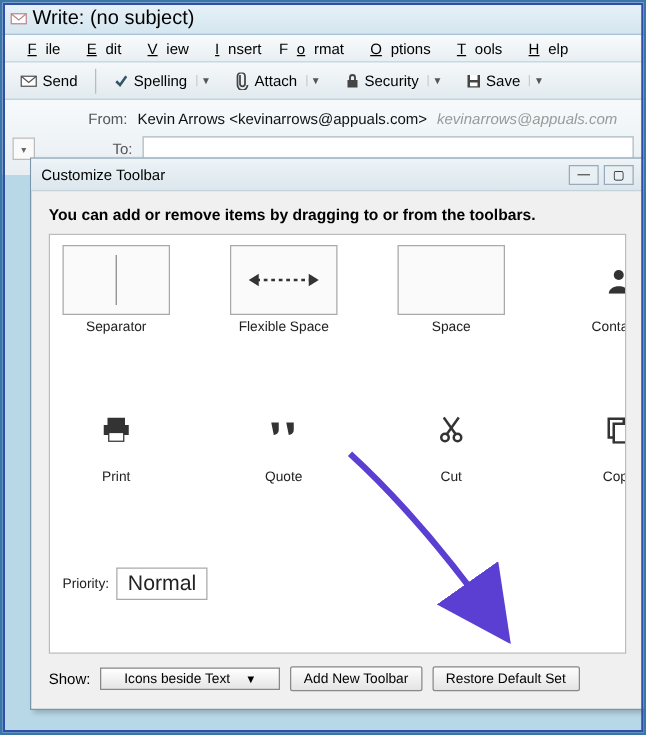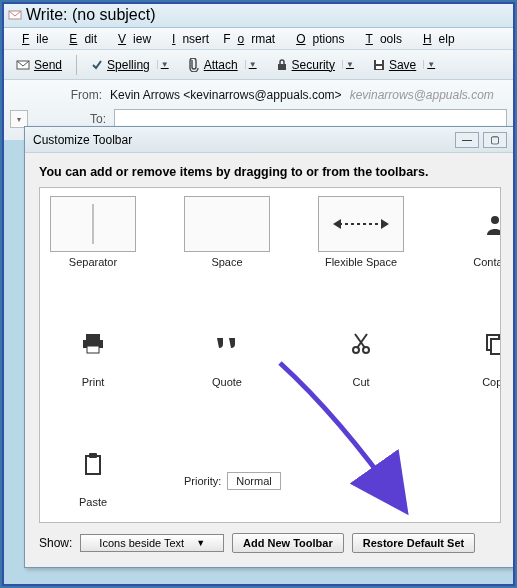--- a/index.html
+++ b/index.html
@@ -38,21 +38,20 @@
   }
   .menuu { text-decoration: underline; }
   .toolbar {
     height: 30px;
     background: linear-gradient(#f4f8fa, #e2eaef);
     display: flex;
     align-items: center;
     padding: 0 8px;
     border-bottom: 1px solid #c4d2da;
     gap: 4px;
-    text-decoration: underline;
   }
   .tb-btn {
     display: flex;
     align-items: center;
     padding: 2px 6px;
     gap: 4px;
   }
   .tb-sep { width:1px; height:20px; background:#bbb; margin:0 4px;}
   .dd-arrow { font-size:8px; color:#555; padding:0 3px; border-left:1px solid #ccc; margin-left:3px;}
   .header-rows {
@@ -98,31 +97,31 @@
     width:86px; height:56px;
     border:1px solid #aaa;
     background:#fafafa;
     display:flex; align-items:center; justify-content:center;
     margin-bottom:4px;
   }
   .no-box { width:86px; height:56px; display:flex; align-items:center; justify-content:center; margin-bottom:4px;}
   .lbl{ text-align:center; }
   .prio-row{ display:flex; align-items:center; gap:6px; }
   .prio-select{
-    border:1px solid #aaa; background:#fff; padding:2px 8px; font-size:11px;
+    border:1px solid #aaa; background:#fff; padding:2px 8px; font-size:17px;
   }
   .bottom-bar{
     margin-top:10px; display:flex; align-items:center; gap:8px;
   }
   .show-select{
     border:1px solid #888; background:linear-gradient(#fff,#e5e5e5); padding:2px 18px; font-size:11px; display:flex; align-items:center; gap:12px;
   }
   .btn{
     border:1px solid #888; background:linear-gradient(#fdfdfd,#e4e4e4);
-    padding:3px 10px; font-size:11px; cursor:default; border-radius:2px;font-weight:bold;
+    padding:3px 10px; font-size:11px; cursor:default; border-radius:2px;
   }
   .arrow-annot{
     position:absolute; pointer-events:none;
   }
   .outer-frame{ position:absolute; inset:0; border:2px solid #2f4fa8; pointer-events:none;}
   svg { display:block; }
 </style>
 </head>
 <body>
 
@@ -226,34 +225,34 @@
 
         <div class="cell">
           <div class="item-box">
               <svg width="4" height="40">
                 <line x1="2" y1="0" x2="2" y2="40" stroke="#888" stroke-width="1"></line>
               </svg>
             </div>
           <div class="lbl">Separator</div>
         </div>
         <div class="cell">
-          <div class="item-box"></div>
-          <div class="lbl">Space</div>
-        </div>
-        <div class="cell">
           <div class="item-box">
               <svg width="60" height="14" viewBox="0 0 60 14">
                 <line x1="8" y1="7" x2="52" y2="7" stroke="#333" stroke-width="2" stroke-dasharray="3 3"></line>
                 <path d="M2 7 L10 2 L10 12 Z" fill="#333"></path>
                 <path d="M58 7 L50 2 L50 12 Z" fill="#333"></path>
               </svg>
             </div>
           <div class="lbl">Flexible Space</div>
         </div>
         <div class="cell">
+          <div class="item-box"></div>
+          <div class="lbl">Space</div>
+        </div>
+        <div class="cell">
           <div class="no-box">
               <svg width="20" height="22" viewBox="0 0 20 22">
                 <circle cx="10" cy="7" r="4" fill="#333"></circle>
                 <path d="M2 22 C2 14 18 14 18 22 Z" fill="#333"></path>
               </svg>
             </div>
           <div class="lbl">Contacts</div>
         </div>
 
         <div class="cell">
@@ -289,29 +288,20 @@
         <div class="cell">
           <div class="no-box">
               <svg width="20" height="22" viewBox="0 0 20 22">
                 <rect x="2" y="2" width="12" height="15" fill="none" stroke="#333" stroke-width="2"></rect>
                 <rect x="6" y="6" width="12" height="15" fill="#fff" stroke="#333" stroke-width="2"></rect>
               </svg>
             </div>
           <div class="lbl">Copy</div>
         </div>
 
-        <div class="cell">
-          <div class="no-box">
-              <svg width="18" height="22" viewBox="0 0 18 22">
-                <rect x="2" y="3" width="14" height="18" fill="none" stroke="#333" stroke-width="2"></rect>
-                <rect x="5" y="0" width="8" height="5" rx="1" fill="#333"></rect>
-              </svg>
-            </div>
-          <div class="lbl">Paste</div>
-        </div>
         <div class="cell" style="grid-column: span 2; align-items:flex-start; justify-content:center;">
           <div class="prio-row" style="margin-top:18px">
             <span>Priority:</span>
             <span class="prio-select"><span>Normal</span></span>
           </div>
         </div>
         <div class="cell"></div>
       </div>
 
       <svg class="arrow-annot" style="left:230px; top:170px;" width="180" height="160">

